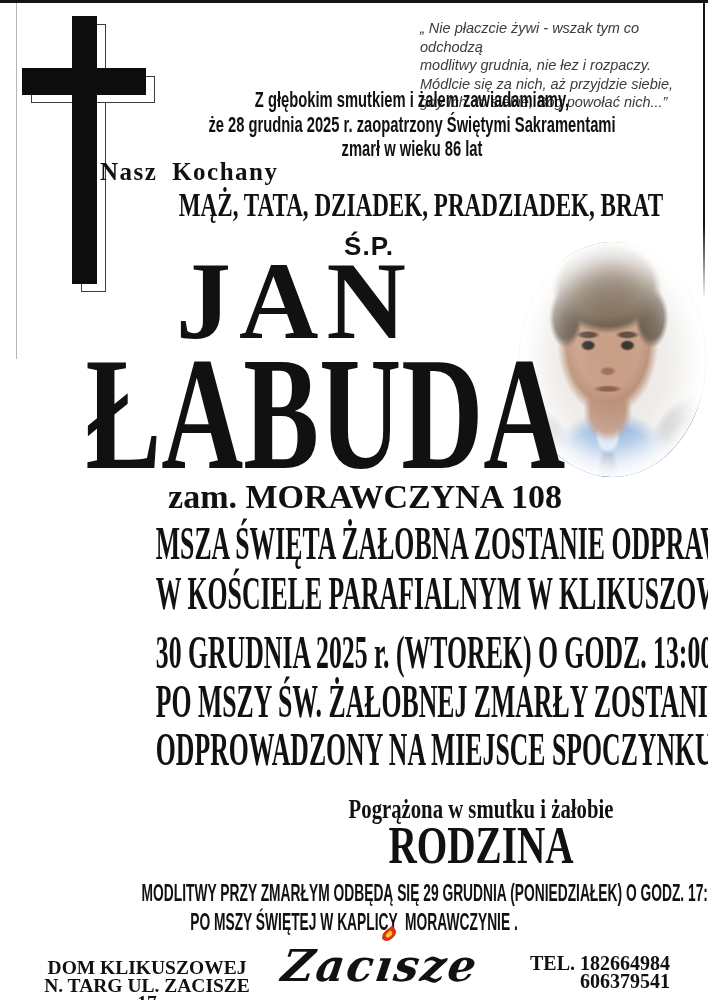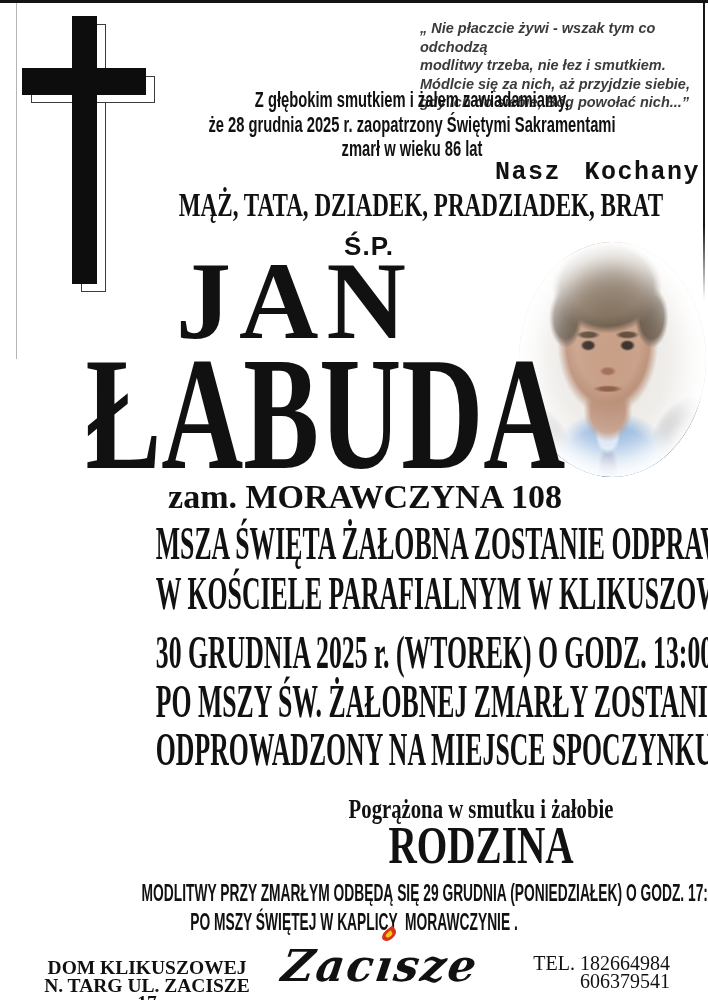--- a/index.html
+++ b/index.html
@@ -16,28 +16,28 @@
   
   .cross-outline{background:#fff;border:1.5px solid #3c3c3c;box-sizing:border-box;}
   .co-v{left:81px;top:24px;width:25px;height:268px;}
   .co-h{left:31px;top:76px;width:124px;height:27px;}
   .cross-bar{background:#0d0d0d;}
   .cb-v{left:72px;top:16px;width:25px;height:268px;}
   .cb-h{left:22px;top:68px;width:124px;height:27px;}
 
   
   .quote{left:420px;top:19px;width:286px;font-size:14.5px;line-height:18.5px;
-         font-style:italic;font-weight:bold;color:#3b3b3b;}
+         font-style:italic;font-weight:normal;color:#3b3b3b;}
 
   
   .ann{left:58px;top:88px;width:708px;text-align:center;}
   .ann .ln{font-size:22px;line-height:24.5px;font-weight:bold;
            transform:scaleX(.67);transform-origin:50% 50%;white-space:nowrap;}
-  .nasz{left:100px;top:158px;width:600px;text-align:right;
-        font-family:Liberation Mono, monospace;font-weight:bold;font-size:25px;
+  .nasz{left:100px;top:158px;width:600px;text-align:left;
+        font-family:Liberation Serif, serif;font-weight:bold;font-size:25px;
         letter-spacing:1.5px;word-spacing:7px;}
   .relations{left:87px;top:187px;width:612px;text-align:center;white-space:nowrap;
         font-family:"Liberation Serif",serif;font-weight:bold;font-size:33px;
         transform:scaleX(.70);transform-origin:50% 50%;}
   .sp{left:19px;top:231px;width:700px;text-align:center;
       font-weight:bold;font-size:26px;letter-spacing:1px;}
 
   
   .photo{left:519px;top:242px;width:187px;height:235px;border-radius:50%;overflow:hidden;}
   .photo-paint{position:absolute;inset:0;background:
@@ -94,21 +94,21 @@
   
   .pray{left:0;width:708px;text-align:center;white-space:pre;
         font-weight:bold;font-size:23px;line-height:23px;
         transform:scaleX(.60);transform-origin:50% 50%;}
   .p1{top:882px;} .p2{top:911px;}
 
   
   .f-left{left:38px;top:959px;width:218px;text-align:center;
         font-family:"Liberation Serif",serif;font-weight:bold;font-size:19.5px;line-height:17.5px;}
   .f-tel{left:495px;top:954px;width:175px;text-align:right;
-        font-family:"Liberation Serif",serif;font-weight:normal;font-size:20px;line-height:18px;}
+        font-family:"Liberation Serif",serif;font-weight:bold;font-size:20px;line-height:18px;}
   .f-logo{left:250px;top:938px;width:260px;height:58px;text-align:center;white-space:nowrap;
         font-family:"DejaVu Serif",serif;font-style:italic;font-weight:bold;font-size:44px;
         line-height:56px;letter-spacing:2px;transform:skewX(-8deg);}
   .logo-i{position:relative;display:inline-block;}
   .flame{position:absolute;left:50%;top:-11px;width:11px;height:15px;margin-left:-6px;
         background:#d8331c;border-radius:0 50% 50% 50%;transform:rotate(48deg);}
   .flame-inner{position:absolute;left:3px;top:4px;width:5px;height:7px;
         background:#f5c71a;border-radius:0 50% 50% 50%;}
 </style>
 </head>
@@ -122,21 +122,21 @@
 
   <div>
     <div class="abs cross-outline co-v"></div>
     <div class="abs cross-outline co-h"></div>
     <div class="abs cross-bar cb-v"></div>
     <div class="abs cross-bar cb-h"></div>
   </div>
 
   <div class="abs quote">
     <div>„ Nie płaczcie żywi - wszak tym co odchodzą</div>
-    <div>modlitwy trzeba, nie łez i smutkiem.</div>
+    <div>modlitwy grudnia, nie łez i rozpaczy.</div>
     <div>Módlcie się za nich, aż przyjdzie siebie,</div>
     <div>gdy Ich do siebie, Bóg powołać nich...”</div>
   </div>
 
   <div class="abs ann">
     <div class="ln">Z głębokim smutkiem i żalem zawiadamiamy,</div>
     <div class="ln">że 28 grudnia 2025 r. zaopatrzony Świętymi Sakramentami</div>
     <div class="ln">zmarł w wieku 86 lat</div>
   </div>
   <div class="abs nasz">Nasz Kochany</div>

